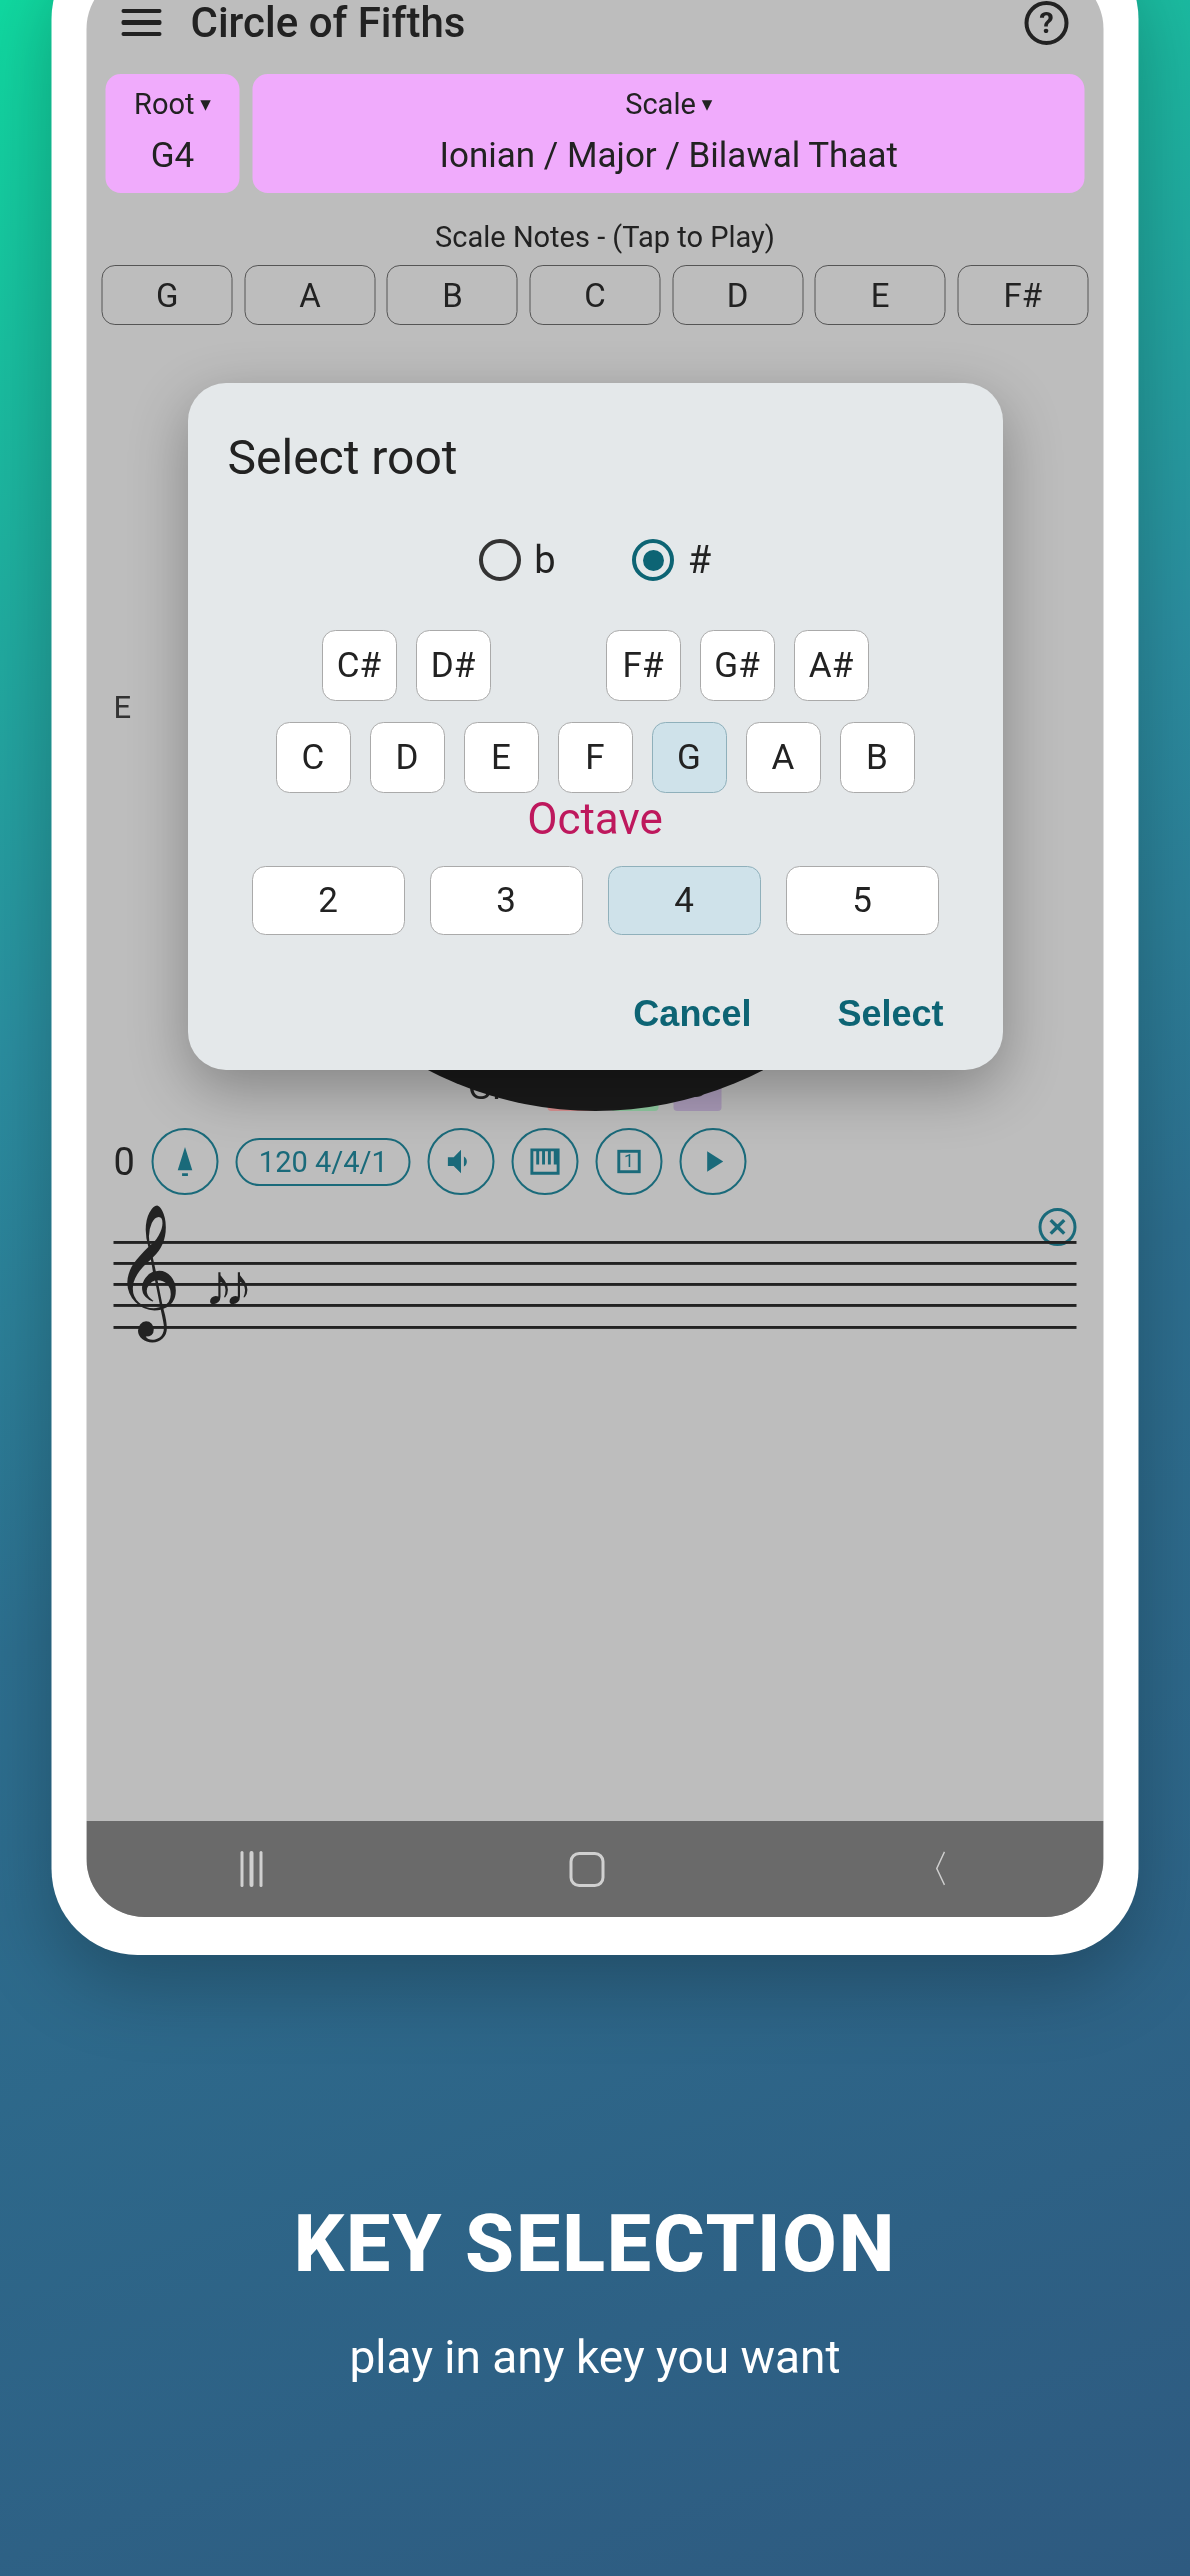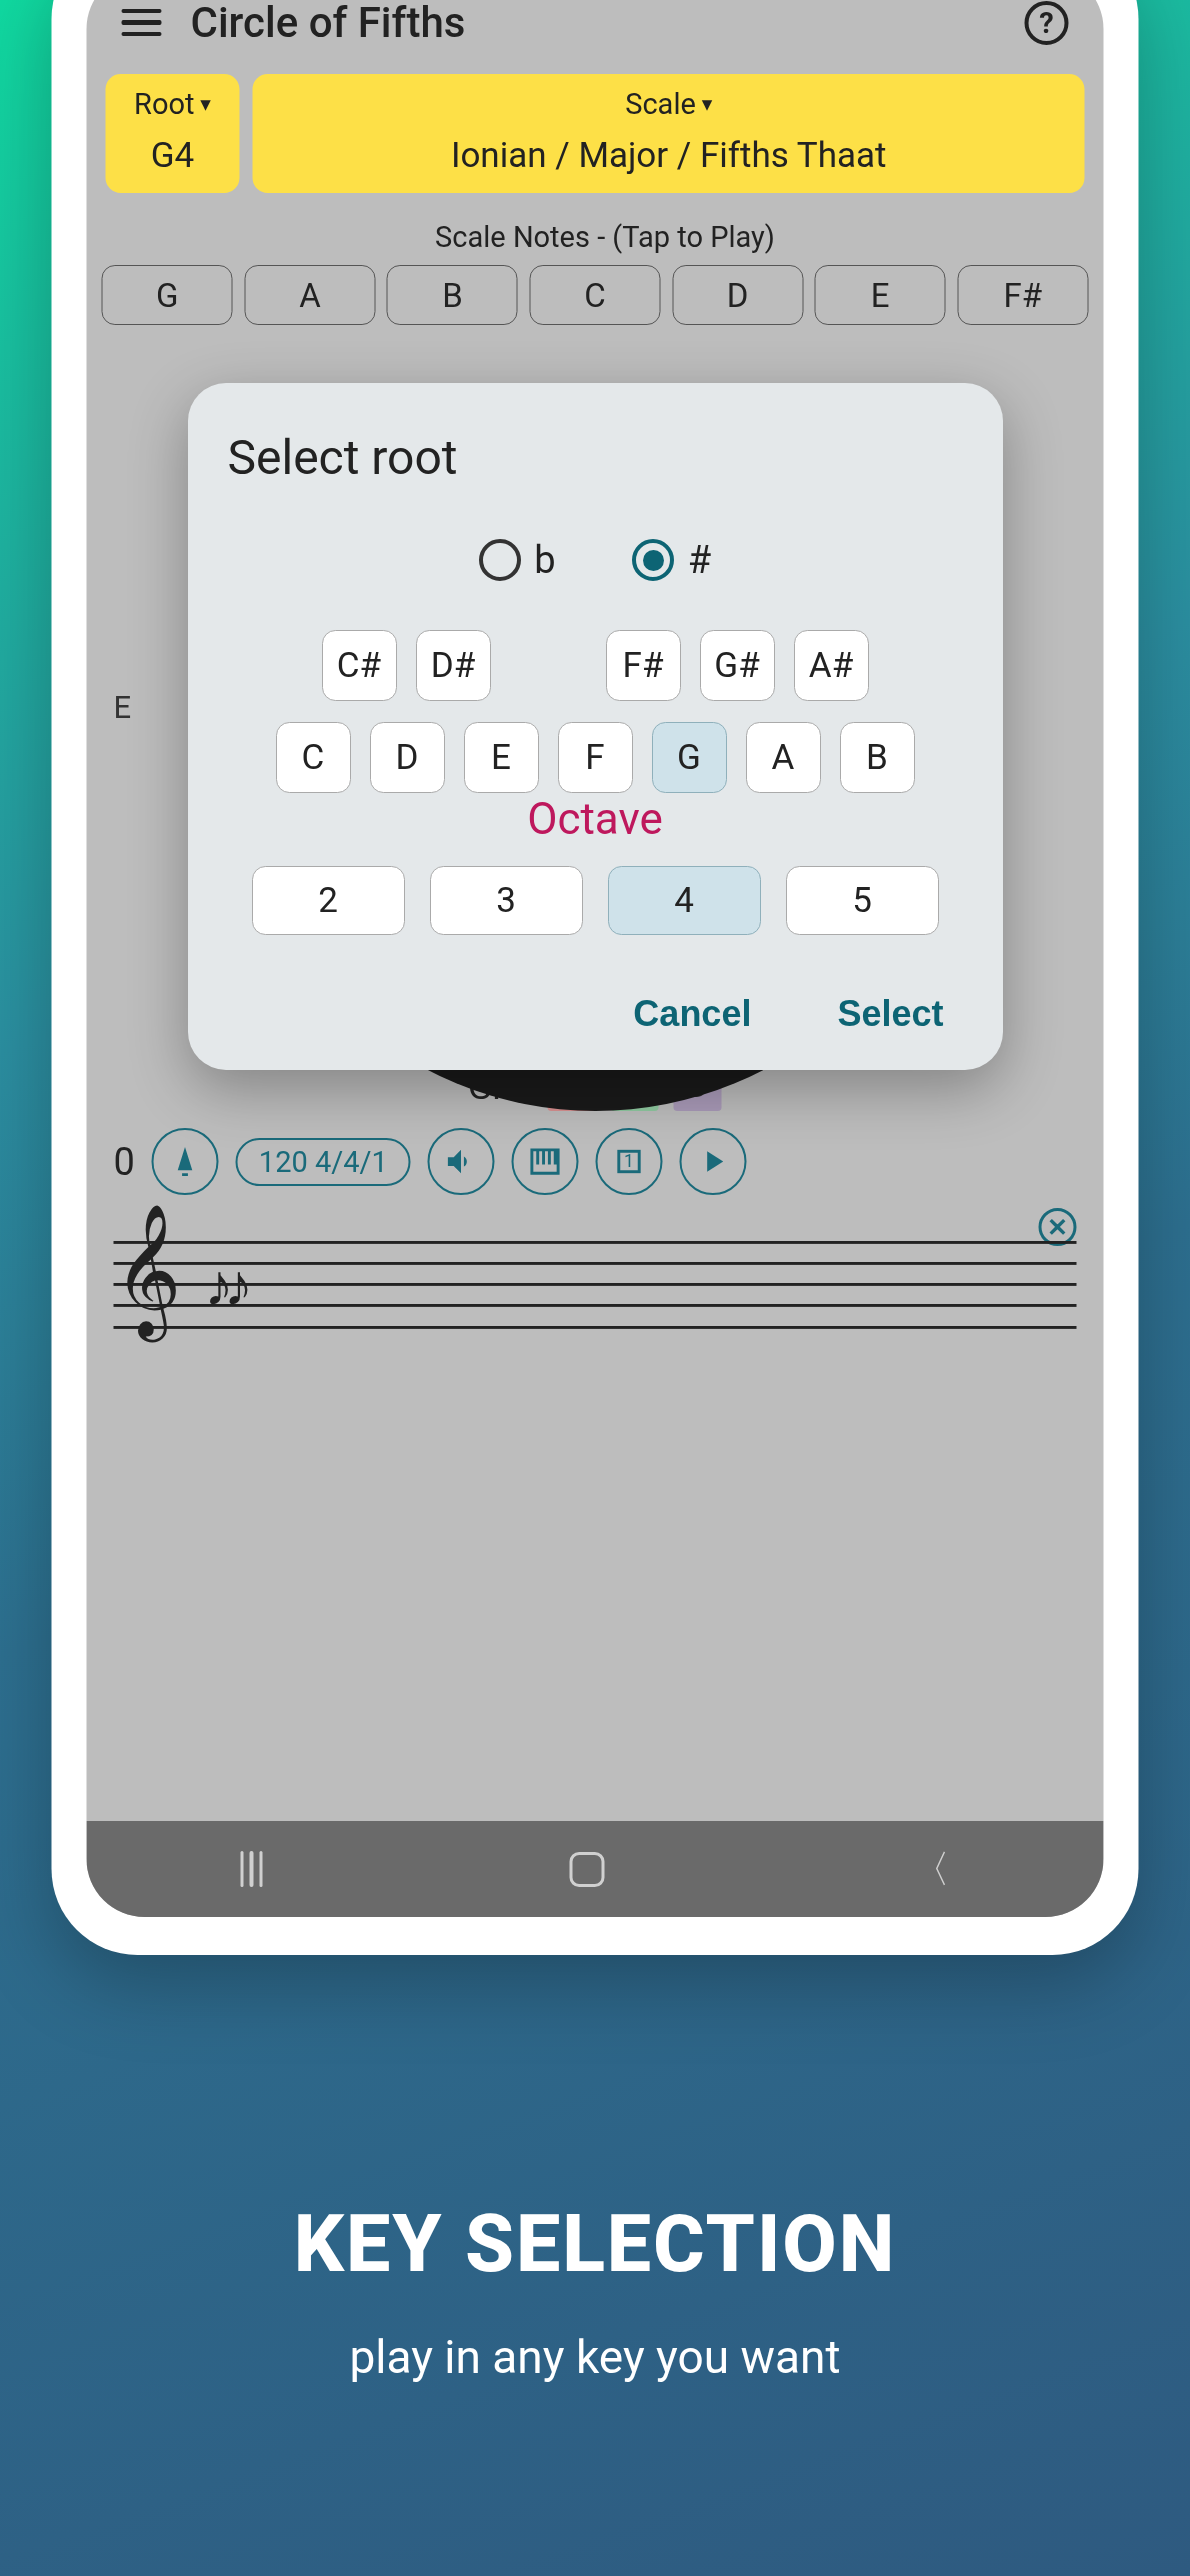--- a/index.html
+++ b/index.html
@@ -58,21 +58,21 @@
   .hamburger span { width:40px; height:4.8px; background:#222; border-radius:1.9px; }
   .app-title { font-size:42px; font-weight:500; color:#222; }
   .help-icon {
     margin-left:auto; width:44px; height:44px; border:4.8px solid #222; border-radius:50%;
     display:flex; align-items:center; justify-content:center;
     font-size:29px; font-weight:700; color:#222;
   }
   
   .selectors { display:flex; gap:13.4px; padding: 0 19px; }
   .sel-box {
-    background:#fde047; border-radius:15.3px;
+    background:#f0abfc; border-radius:15.3px;
     display:flex; flex-direction:column; align-items:center; justify-content:center;
     padding: 13.4px 9.6px 17px;
   }
   .root-box { width:134px; }
   .scale-box { flex:1; }
   .sel-label { font-size:29px; color:#222; display:flex; align-items:center; gap:5.8px;}
   .chev { font-size:21px; }
   .sel-value { font-size:35px; color:#222; margin-top:13.4px; }
   
   .scale-notes-hdr { text-align:center; font-size:29px; color:#222; margin-top:27px;padding-left:20px; }
@@ -199,21 +199,21 @@
           <span>Root</span>
           <span class="chev">▾</span>
         </div>
         <div class="sel-value">G4</div>
       </div>
       <div class="sel-box scale-box">
         <div class="sel-label">
           <span>Scale</span>
           <span class="chev">▾</span>
         </div>
-        <div class="sel-value">Ionian / Major / Fifths Thaat</div>
+        <div class="sel-value">Ionian / Major / Bilawal Thaat</div>
       </div>
     </div>
 
     <div class="scale-notes-hdr">Scale Notes - (Tap to Play)</div>
     <div class="note-row">
       <div class="note-chip">G</div>
       <div class="note-chip">A</div>
       <div class="note-chip">B</div>
       <div class="note-chip">C</div>
       <div class="note-chip">D</div>

